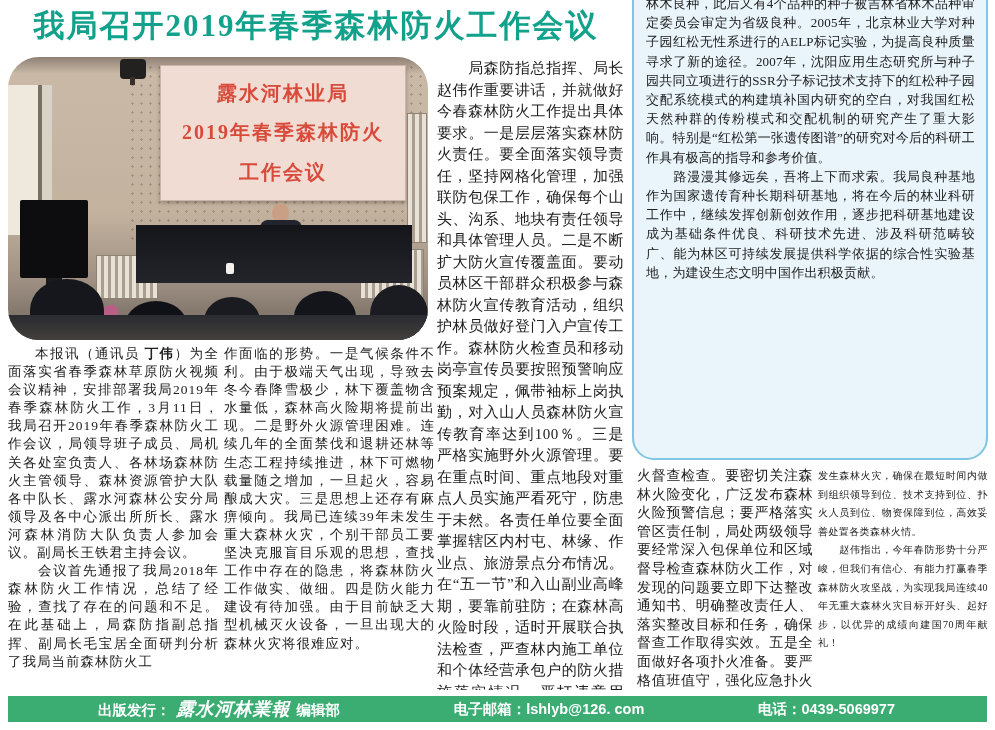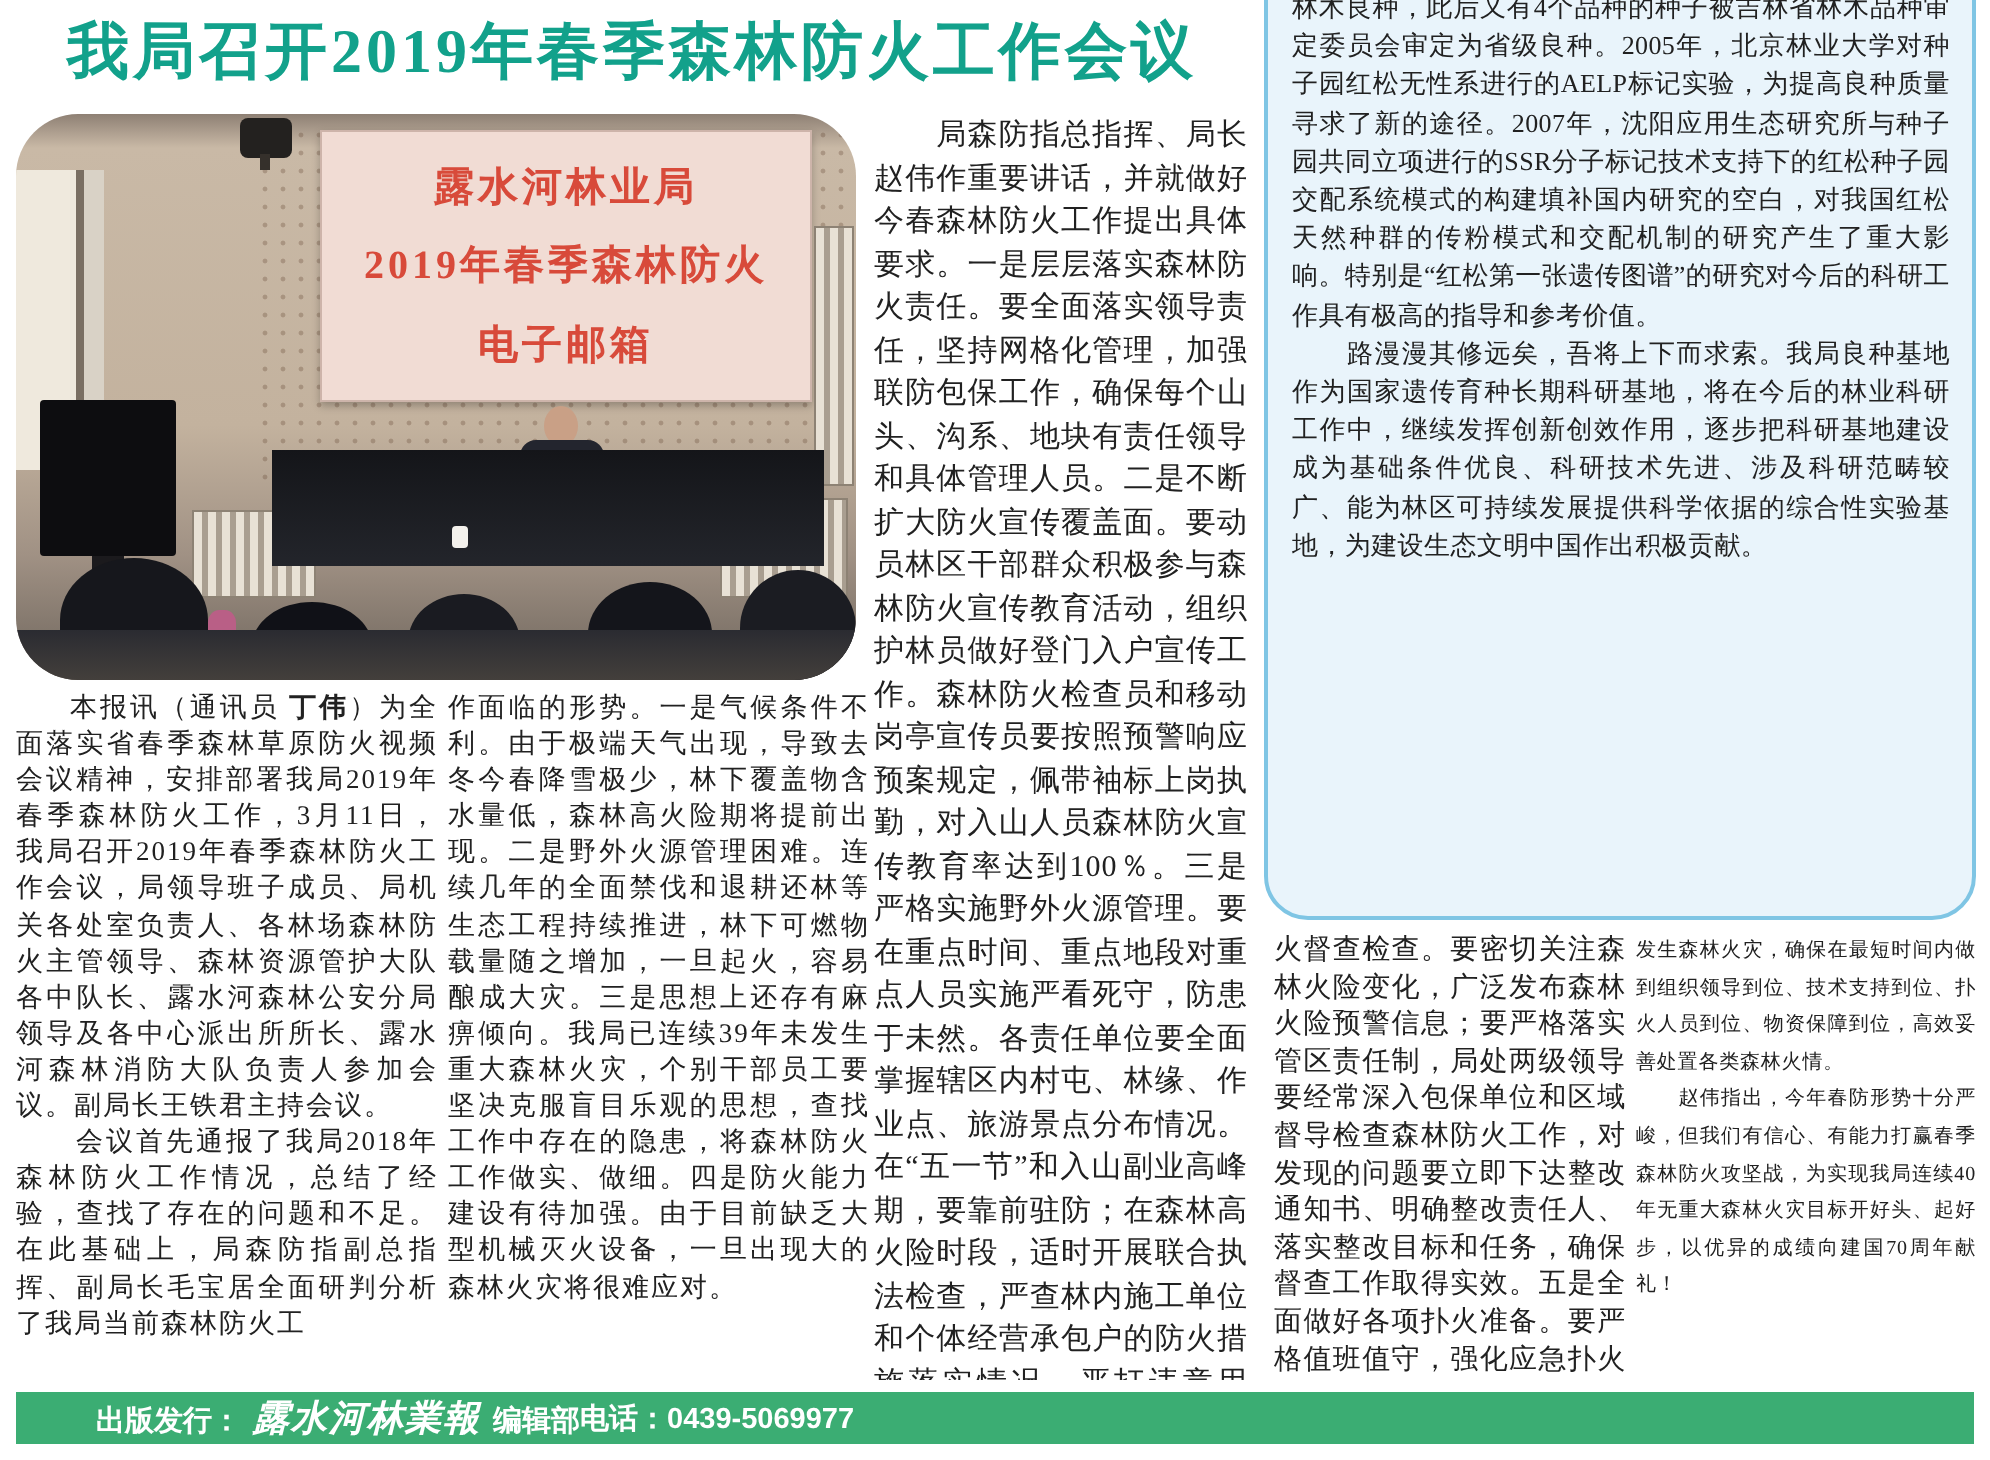--- a/index.html
+++ b/index.html
@@ -57,38 +57,38 @@
         background:#e9f4fb;border:2px solid #7fc5e4;border-radius:22px;
         padding:16px 11px 10px 12px;overflow:hidden;}
   .sidebox .col-inner{font-size:13px;line-height:19.2px;text-align:justify;letter-spacing:.2px;}
   .sidebox p{margin:0;}
 
   
   .footer{left:8px;top:696px;width:979px;height:26px;background:#3bad73;color:#ffffff;
         display:flex;align-items:center;font-weight:bold;font-size:14.5px;
         font-family:"Liberation Sans","DejaVu Sans",sans-serif;}
   .footer .grp{white-space:nowrap;}
-  .grp1{margin-left:40px;}
+  .grp1{margin-left:90px;}
   .grp2{margin-left:auto;margin-right:auto;}
   .grp3{margin-right:92px;}
   .masthead{font-family:"DejaVu Serif",serif;font-style:italic;font-size:18px;margin:0 6px;letter-spacing:1px;}
 </style>
 </head>
 <body>
 
 <div class="abs headline">我局召开2019年春季森林防火工作会议</div>
 
 <div class="abs photo">
   <div class="dots"></div>
   <div class="window"></div>
   <div class="camera"></div>
   <div class="screen">
     <div>露水河林业局</div>
     <div>2019年春季森林防火</div>
-    <div>电子邮箱</div>
+    <div>工作会议</div>
   </div>
   <div class="tv"></div>
   <div class="rad1 radiator"></div>
   <div class="rad2 radiator"></div>
   <div class="rad3 radiator"></div>
   <div class="speaker-head"></div>
   <div class="speaker-body"></div>
   <div class="desk"></div>
   <div class="cup"></div>
   <div class="head" style="left:22px;top:222px;width:74px;height:62px;"></div>
@@ -126,14 +126,15 @@
     <p>火督查检查。要密切关注森林火险变化，广泛发布森林火险预警信息；要严格落实管区责任制，局处两级领导要经常深入包保单位和区域督导检查森林防火工作，对发现的问题要立即下达整改通知书、明确整改责任人、落实整改目标和任务，确保督查工作取得实效。五是全面做好各项扑火准备。要严格值班值守，强化应急扑火能力，完善扑火预案，一旦</p>
   </div>
 
 <div class="abs col colE">
     <p>发生森林火灾，确保在最短时间内做到组织领导到位、技术支持到位、扑火人员到位、物资保障到位，高效妥善处置各类森林火情。</p>
     <p>　　赵伟指出，今年春防形势十分严峻，但我们有信心、有能力打赢春季森林防火攻坚战，为实现我局连续40年无重大森林火灾目标开好头、起好步，以优异的成绩向建国70周年献礼！</p>
   </div>
 
 <div class="abs footer">
   <span class="grp grp1"><span>出版发行：</span><span class="masthead">露水河林業報</span><span>编辑部</span></span>
+  <span class="grp grp2"><span>电子邮箱：</span><span>lshlyb@126. com</span></span>
   <span class="grp grp3"><span>电话：</span><span>0439-5069977</span></span>
 </div>
 
 </body></html>

